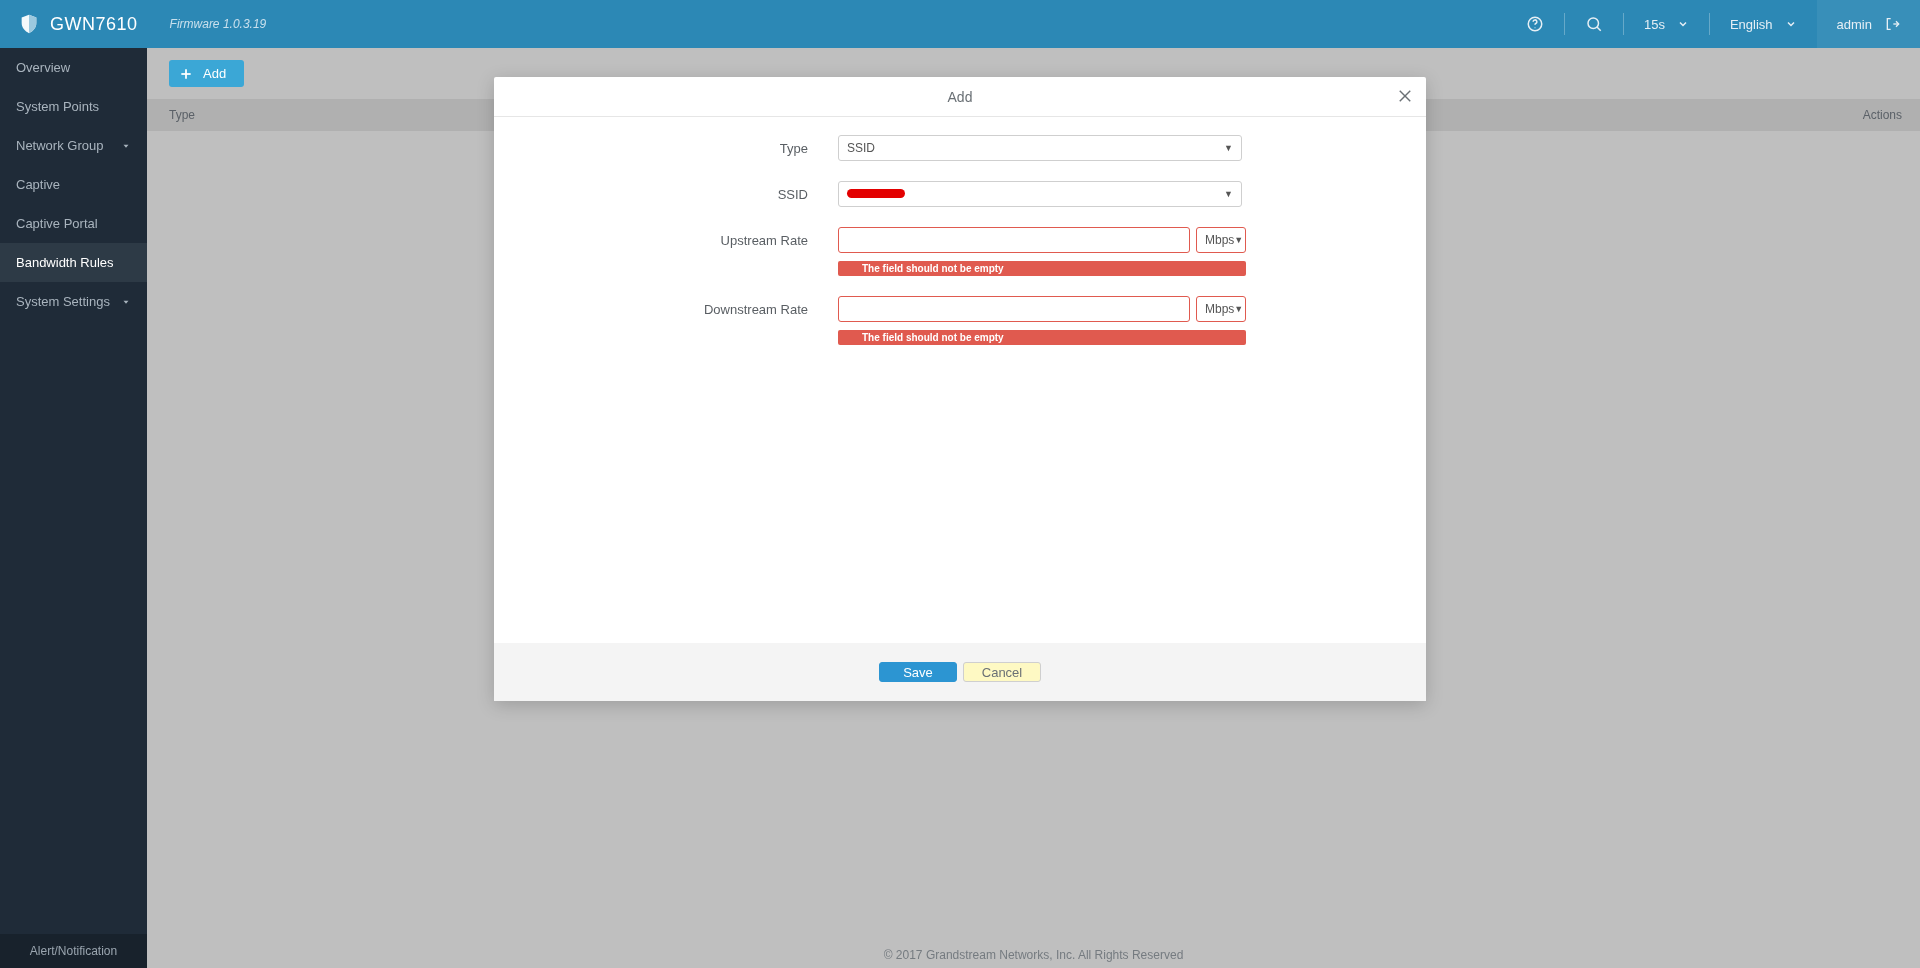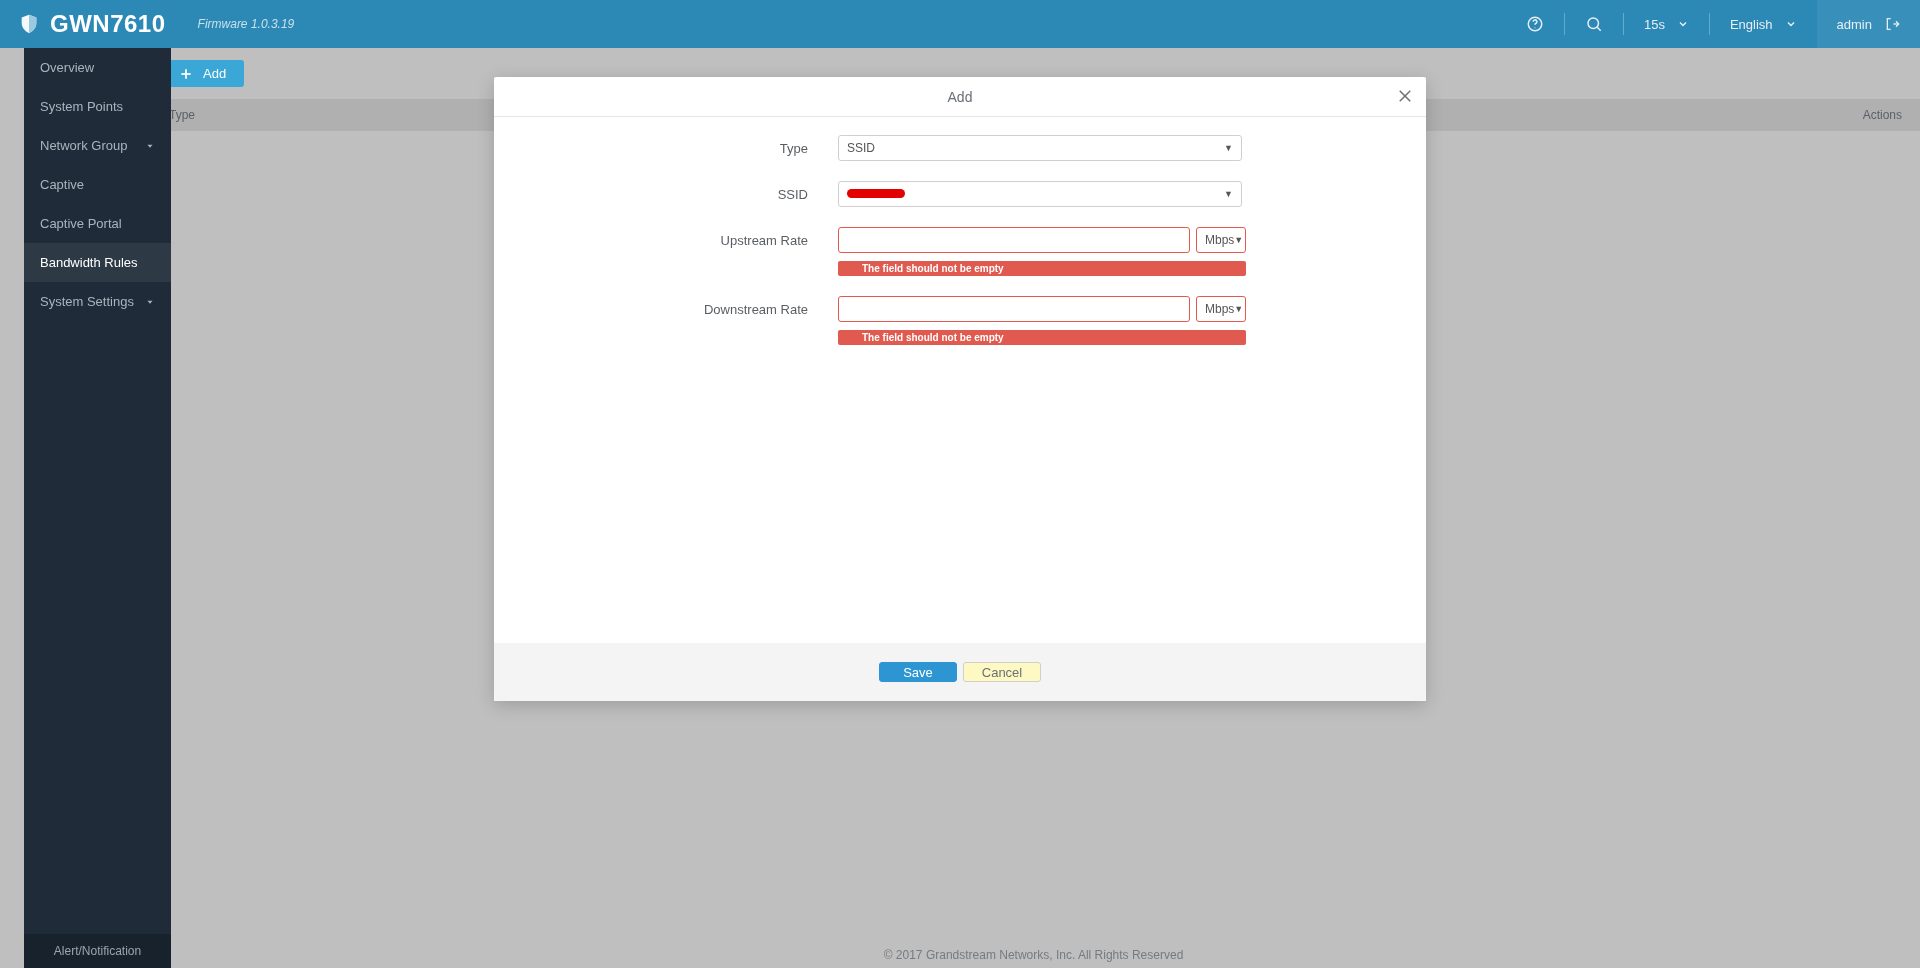--- a/index.html
+++ b/index.html
@@ -10,21 +10,21 @@
       height: 48px;
       background: #2c88b5;
       display: flex;
       align-items: center;
       color: #fff;
       position: relative;
       z-index: 10;
     }
     .logo-wrap { display: flex; align-items: center; padding-left: 18px; gap: 10px; }
     .logo-wrap .logo-icon svg { display: block; }
-    .product-name { font-size: 24px; font-weight: 700; color: #fff; letter-spacing: 0.5px; }
+    .product-name { font-size: 18px; font-weight: 400; color: #fff; letter-spacing: 0.5px; }
     .firmware { font-size: 12px; color: #c9e0ed; margin-left: 22px; font-style: italic; }
     .header-right { margin-left: auto; display: flex; align-items: center; height: 100%; }
     .hr-item { display: flex; align-items: center; height: 48px; padding: 0 20px; color: #e6eff5; cursor: pointer; position: relative; }
     .hr-sep { width: 1px; height: 22px; background: rgba(255,255,255,0.28); }
     .hr-item svg { display: block; }
     .refresh-block { display: flex; align-items: center; gap: 12px; }
     .lang-block { display: flex; align-items: center; gap: 12px; }
     .admin-block { display: flex; align-items: center; gap: 12px; background: rgba(255,255,255,0.06); }
 
     
@@ -32,21 +32,20 @@
       position: fixed;
       top: 48px;
       left: 0;
       width: 147px;
       bottom: 0;
       background: #1f2b38;
       color: #a9b4be;
       display: flex;
       flex-direction: column;
       z-index: 10;
-      margin-left: 24px;
     }
     .nav-item {
       padding: 12px 16px;
       font-size: 13px;
       cursor: pointer;
       display: flex;
       align-items: center;
       justify-content: space-between;
     }
     .nav-item.active { background: #2d3a46; color: #fff; }

